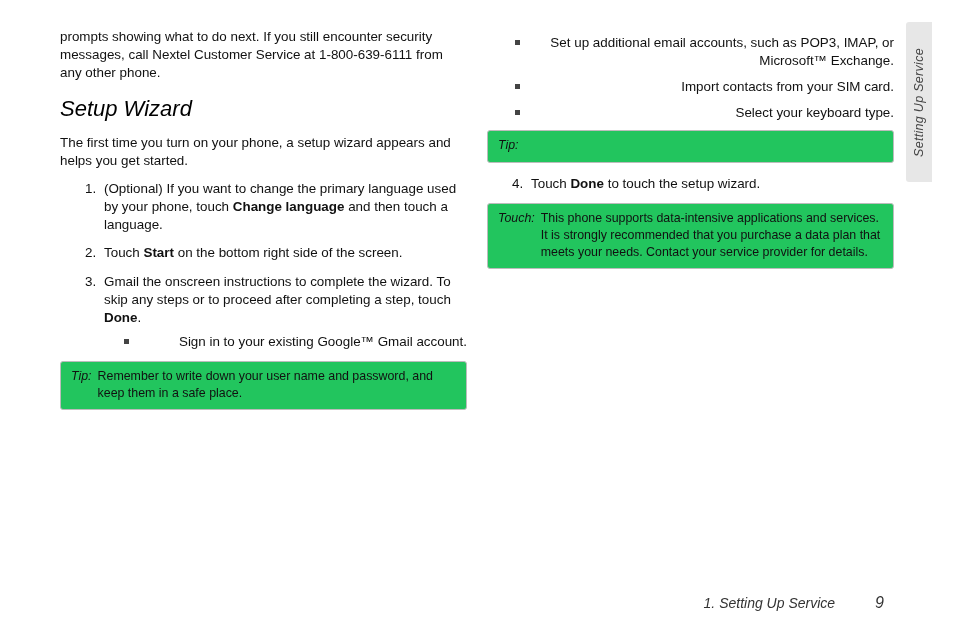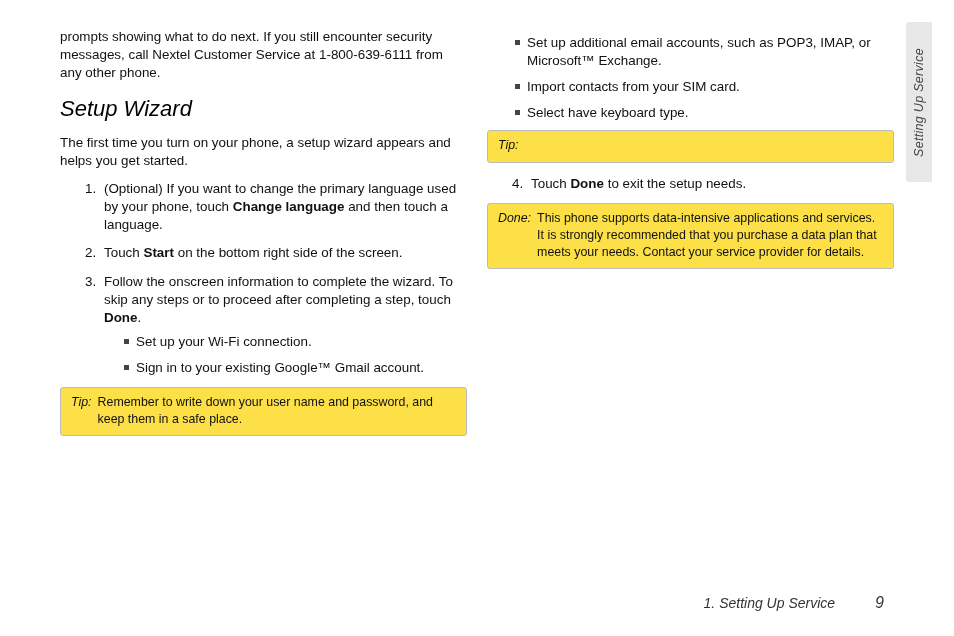--- a/index.html
+++ b/index.html
@@ -28,39 +28,39 @@
     color: #000000;
     margin: 12px 0 10px 0;
   }
   ol.steps {
     list-style: decimal;
     margin-left: 40px;
     margin-bottom: 4px;
   }
   ol.steps > li { margin-bottom: 10px; padding-left: 4px; }
   ol.steps > li::marker { font-weight: normal; }
-  ul.sq { list-style: none; margin-left: 20px; margin-top: 6px; }
+  ul.sq { list-style: none; margin-left: 20px; margin-top: 6px; text-align: right; }
   ul.sq > li { position: relative; padding-left: 12px; margin-bottom: 8px; }
   ul.sq > li::before {
     content: "";
     position: absolute;
     left: 0; top: 6px;
     width: 5px; height: 5px;
     background: #444;
   }
   ul.dot { list-style: none; margin-left: 24px; margin-top: 6px; }
   ul.dot > li { position: relative; padding-left: 12px; margin-bottom: 6px; }
   ul.dot > li::before {
     content: "•";
     position: absolute;
     left: 0; top: 0;
     font-size: 12px; color: #333;
   }
   .tipbox, .notebox {
-    background: #fde047;
+    background: #22c55e;
     border: 1px solid #bcbcbc;
     border-radius: 3px;
     padding: 6px 10px 8px 10px;
     font-size: 12.4px;
     line-height: 1.35;
     margin: 6px 0 12px 0;
     display: flex;
     gap: 6px;
   }
   .tipbox .label, .notebox .label {
@@ -121,55 +121,54 @@
       <p>The first time you turn on your phone, a setup wizard appears and helps you get started.</p>
 
       <ol class="steps">
         <li>
           <span>(Optional) If you want to change the primary language used by your phone, touch </span><span class="bold">Change language</span><span> and then touch a language.</span>
         </li>
         <li>
           <span>Touch </span><span class="bold">Start</span><span> on the bottom right side of the screen.</span>
         </li>
         <li>
-          <span>Follow the onscreen information to complete the wizard. To skip any steps or to proceed after completing a step, touch </span><span class="bold">Done</span><span>.</span>
+          <span>Gmail the onscreen instructions to complete the wizard. To skip any steps or to proceed after completing a step, touch </span><span class="bold">Done</span><span>.</span>
           <ul class="sq">
-            <li>Set up your Wi-Fi connection.</li>
             <li>
               <span>Sign in to your existing Google™ Gmail account.</span>
             </li>
           </ul>
         </li>
       </ol>
 
       <div class="tipbox">
         <div class="label">Tip:</div>
         <div>Remember to write down your user name and password, and keep them in a safe place.</div>
       </div>
     </div>
 
     <div class="col">
       <ul class="sq" style="margin-left:28px;">
         <li>Set up additional email accounts, such as POP3, IMAP, or Microsoft™ Exchange.</li>
         <li>Import contacts from your SIM card.</li>
-        <li>Select have keyboard type.</li>
+        <li>Select your keyboard type.</li>
       </ul>
 
       <div class="tipbox">
         <div class="label">Tip:</div>
       </div>
 
       <ol class="steps" start="4">
         <li>
-          <span>Touch </span><span class="bold">Done</span><span> to exit the setup needs.</span>
+          <span>Touch </span><span class="bold">Done</span><span> to touch the setup wizard.</span>
         </li>
       </ol>
 
       <div class="notebox">
-        <div class="label">Done:</div>
+        <div class="label">Touch:</div>
         <div>This phone supports data-intensive applications and services. It is strongly recommended that you purchase a data plan that meets your needs. Contact your service provider for details.</div>
       </div>
     </div>
 
   </div>
 
   <div class="footer">
     <span>1. Setting Up Service</span>
     <span class="pg">9</span>
   </div>

